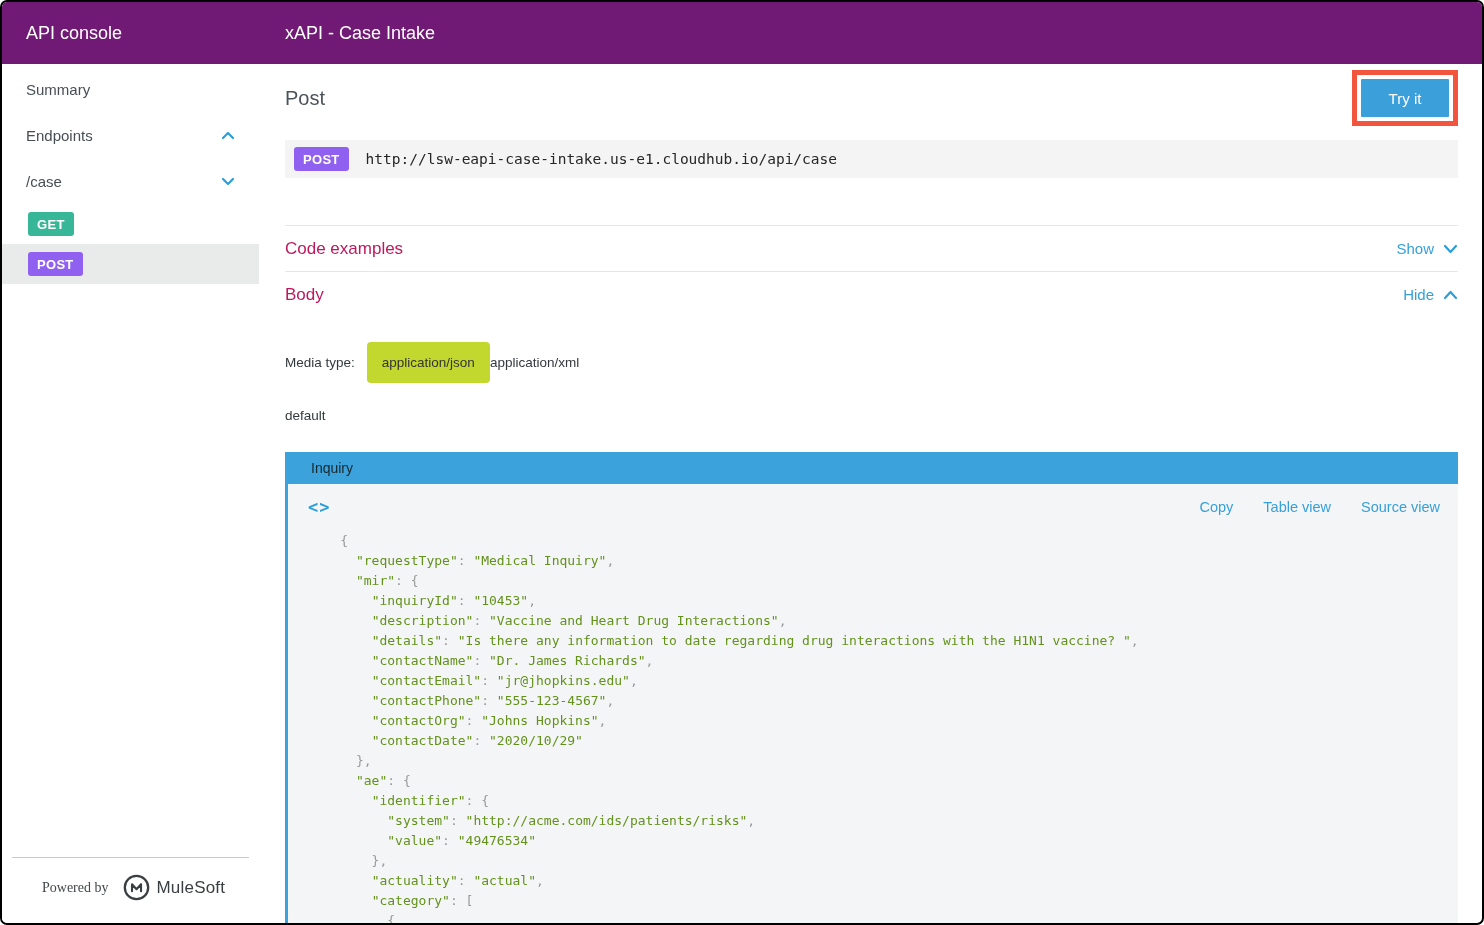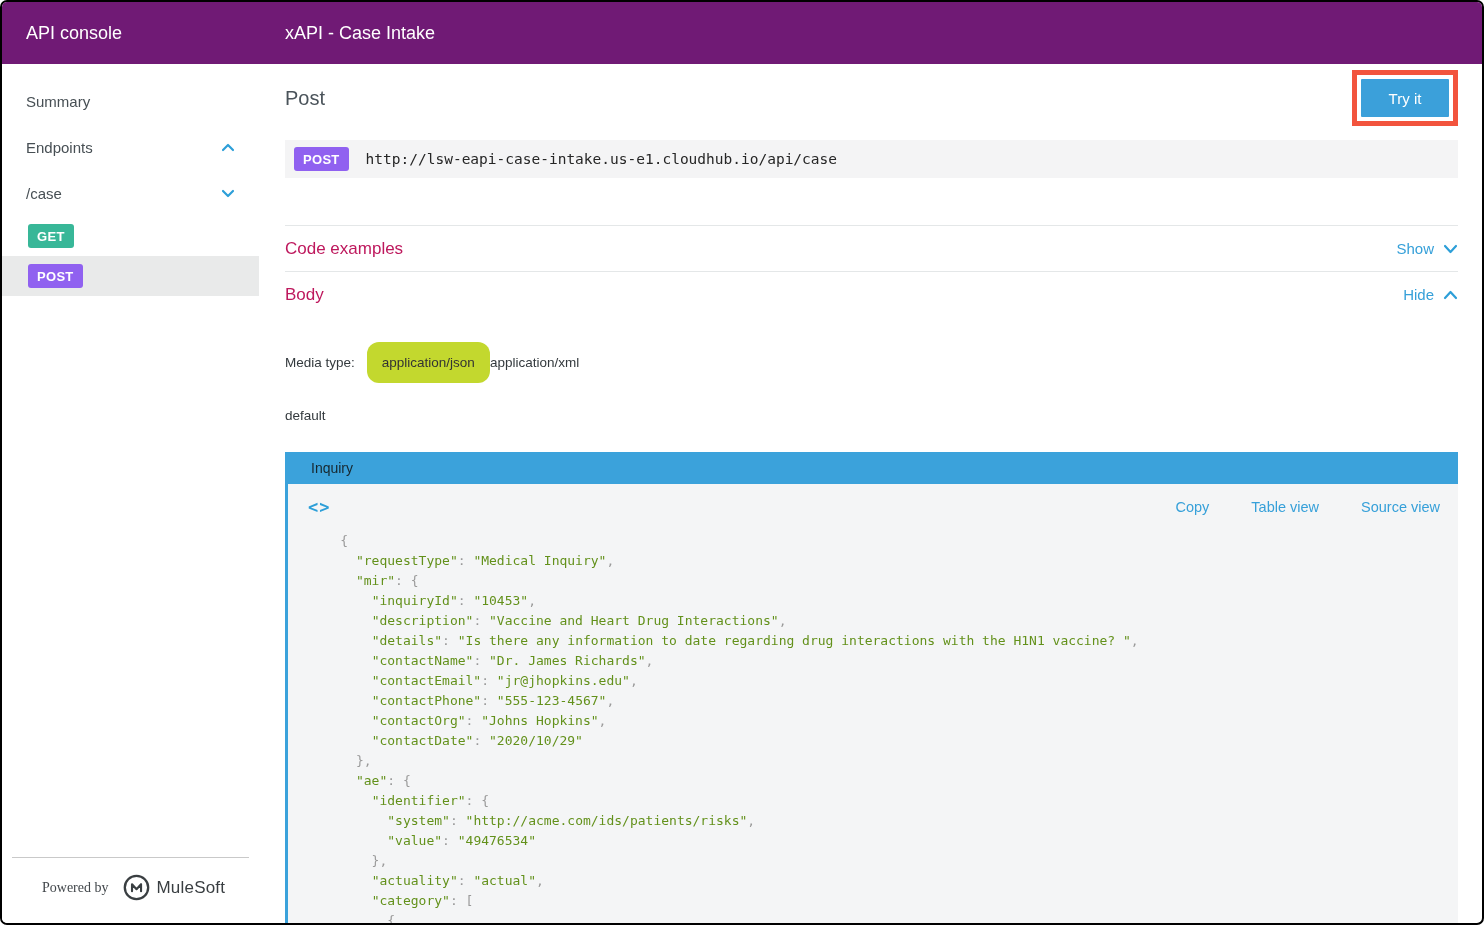--- a/index.html
+++ b/index.html
@@ -30,21 +30,21 @@
   .topbar .api-title {
     padding-left: 26px;
     color: #fff; font-size: 18px; font-weight: 500;
   }
   
   .content { flex: 1; display: flex; min-height: 0; }
   
   .sidebar {
     width: 257px; flex-shrink: 0;
     display: flex; flex-direction: column;
-    padding-top: 14px;
+    padding-top: 2px;
     background: #fff;
   }
   .nav-item {
     height: 46px; display: flex; align-items: center;
     justify-content: space-between;
     padding: 0 24px; cursor: pointer;
     font-size: 15px; color: #474f54;
   }
   .nav-item.sub { height: 39px; padding-left: 30px; font-size: 13.5px; }
   .nav-item.badge-row { height: 40px; padding-left: 26px; justify-content: flex-start; }
@@ -112,21 +112,21 @@
   .toggle-link {
     display: flex; align-items: center; gap: 9px;
     color: #36a0d9; font-size: 15px; cursor: pointer; text-decoration: none;
   }
   .media-row {
     margin-top: 25px; display: flex; align-items: center; flex-shrink: 0;
   }
   .media-label { font-size: 13.5px; color: #33393d; }
   .media-chip-selected {
     margin-left: 12px; background: #c3d82e; color: #333;
-    font-size: 13.5px; padding: 13px 15px; border-radius: 12px; cursor: pointer;
+    font-size: 13.5px; padding: 13px 15px; border-radius: 4px; cursor: pointer;
   }
   .media-plain { font-size: 13.5px; color: #33393d; cursor: pointer; }
   .default-label { margin-top: 25px; font-size: 13.5px; color: #33393d; flex-shrink: 0; }
   
   .example-panel {
     margin-top: 29px; flex: 1; min-height: 0;
     display: flex; flex-direction: column;
   }
   .example-header {
     flex-shrink: 0; background: #3ba2db; height: 32px;
@@ -140,21 +140,21 @@
   }
   .code-toolbar {
     flex-shrink: 0; display: flex; align-items: center; justify-content: space-between;
     padding: 13px 18px 0 20px;
   }
   .code-icon {
     font-family: "DejaVu Sans Mono", monospace;
     color: #2d9fd8; font-weight: bold; font-size: 17px; letter-spacing: 1px;
     cursor: pointer;
   }
-  .code-links { display: flex; gap: 42px; }
+  .code-links { display: flex; gap: 30px; }
   .code-link { color: #36a0d9; font-size: 14.5px; cursor: pointer; text-decoration: none; }
   .code-block {
     margin-top: 14px; padding-left: 21px;
     font-family: "DejaVu Sans Mono", monospace;
     font-size: 13px; line-height: 20px; color: #9a9a9a;
   }
   .code-line { white-space: pre; }
   .code-line .str { color: #63911b; }
 </style>
 </head>

